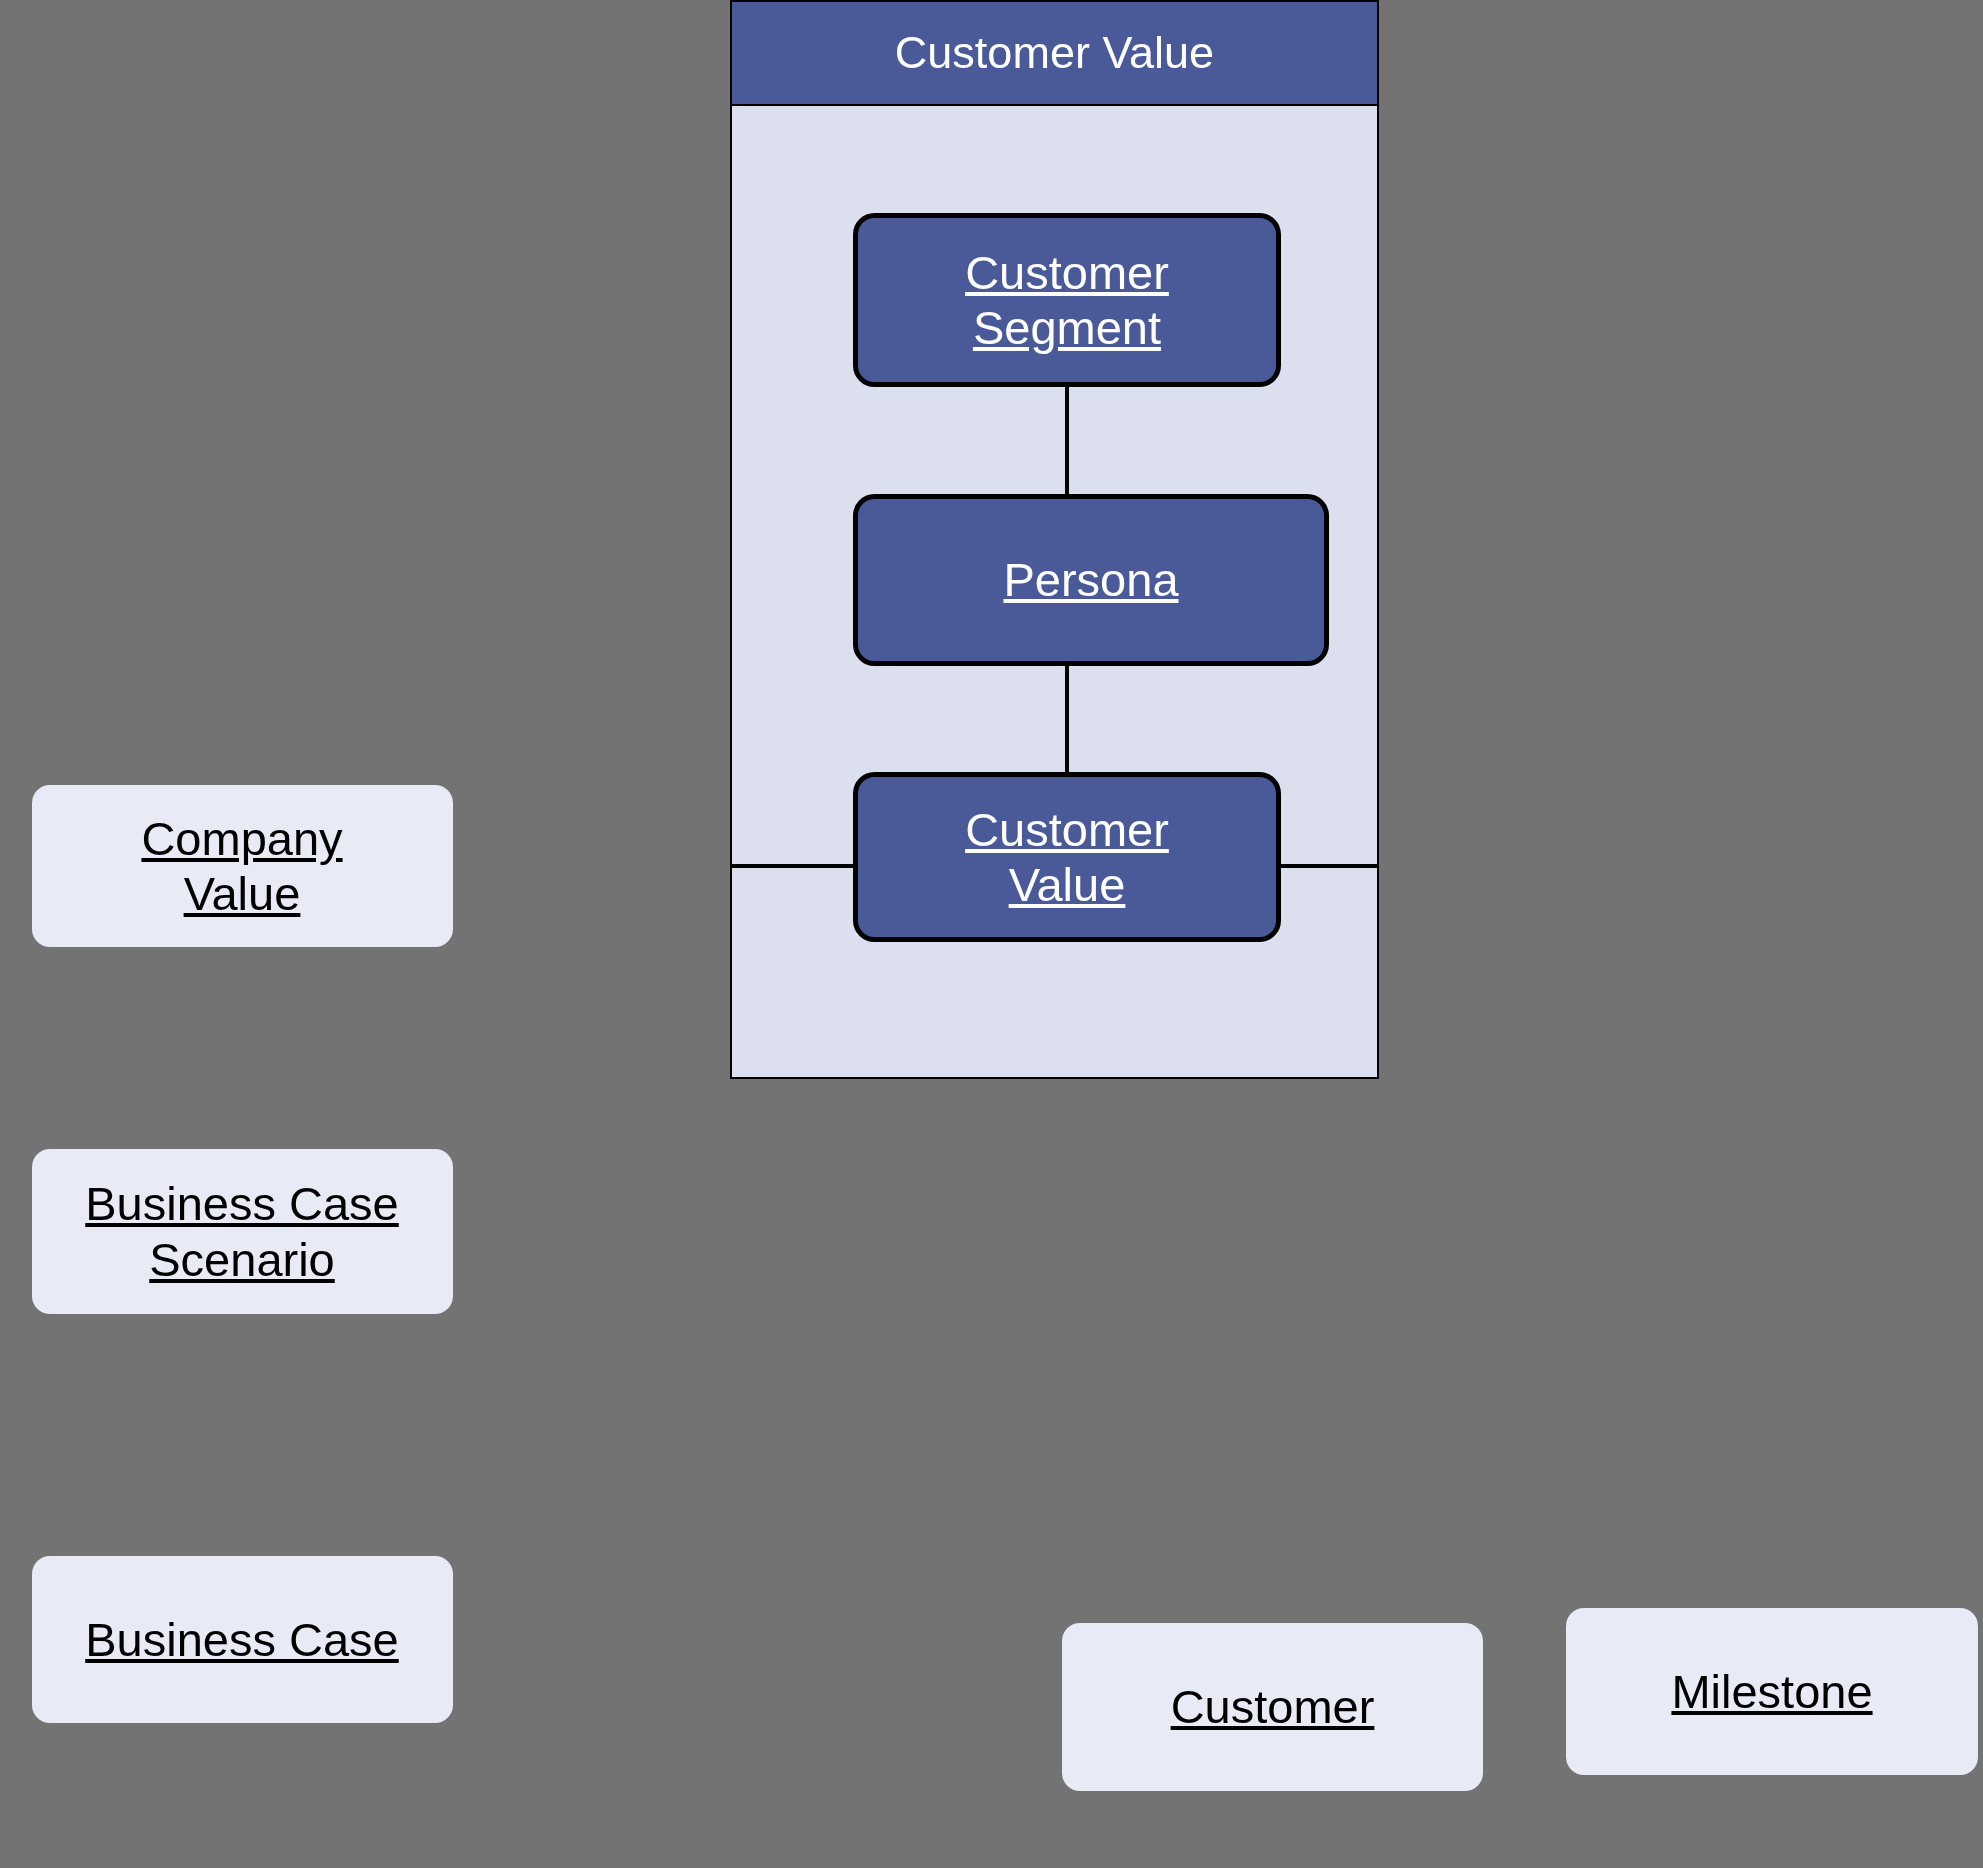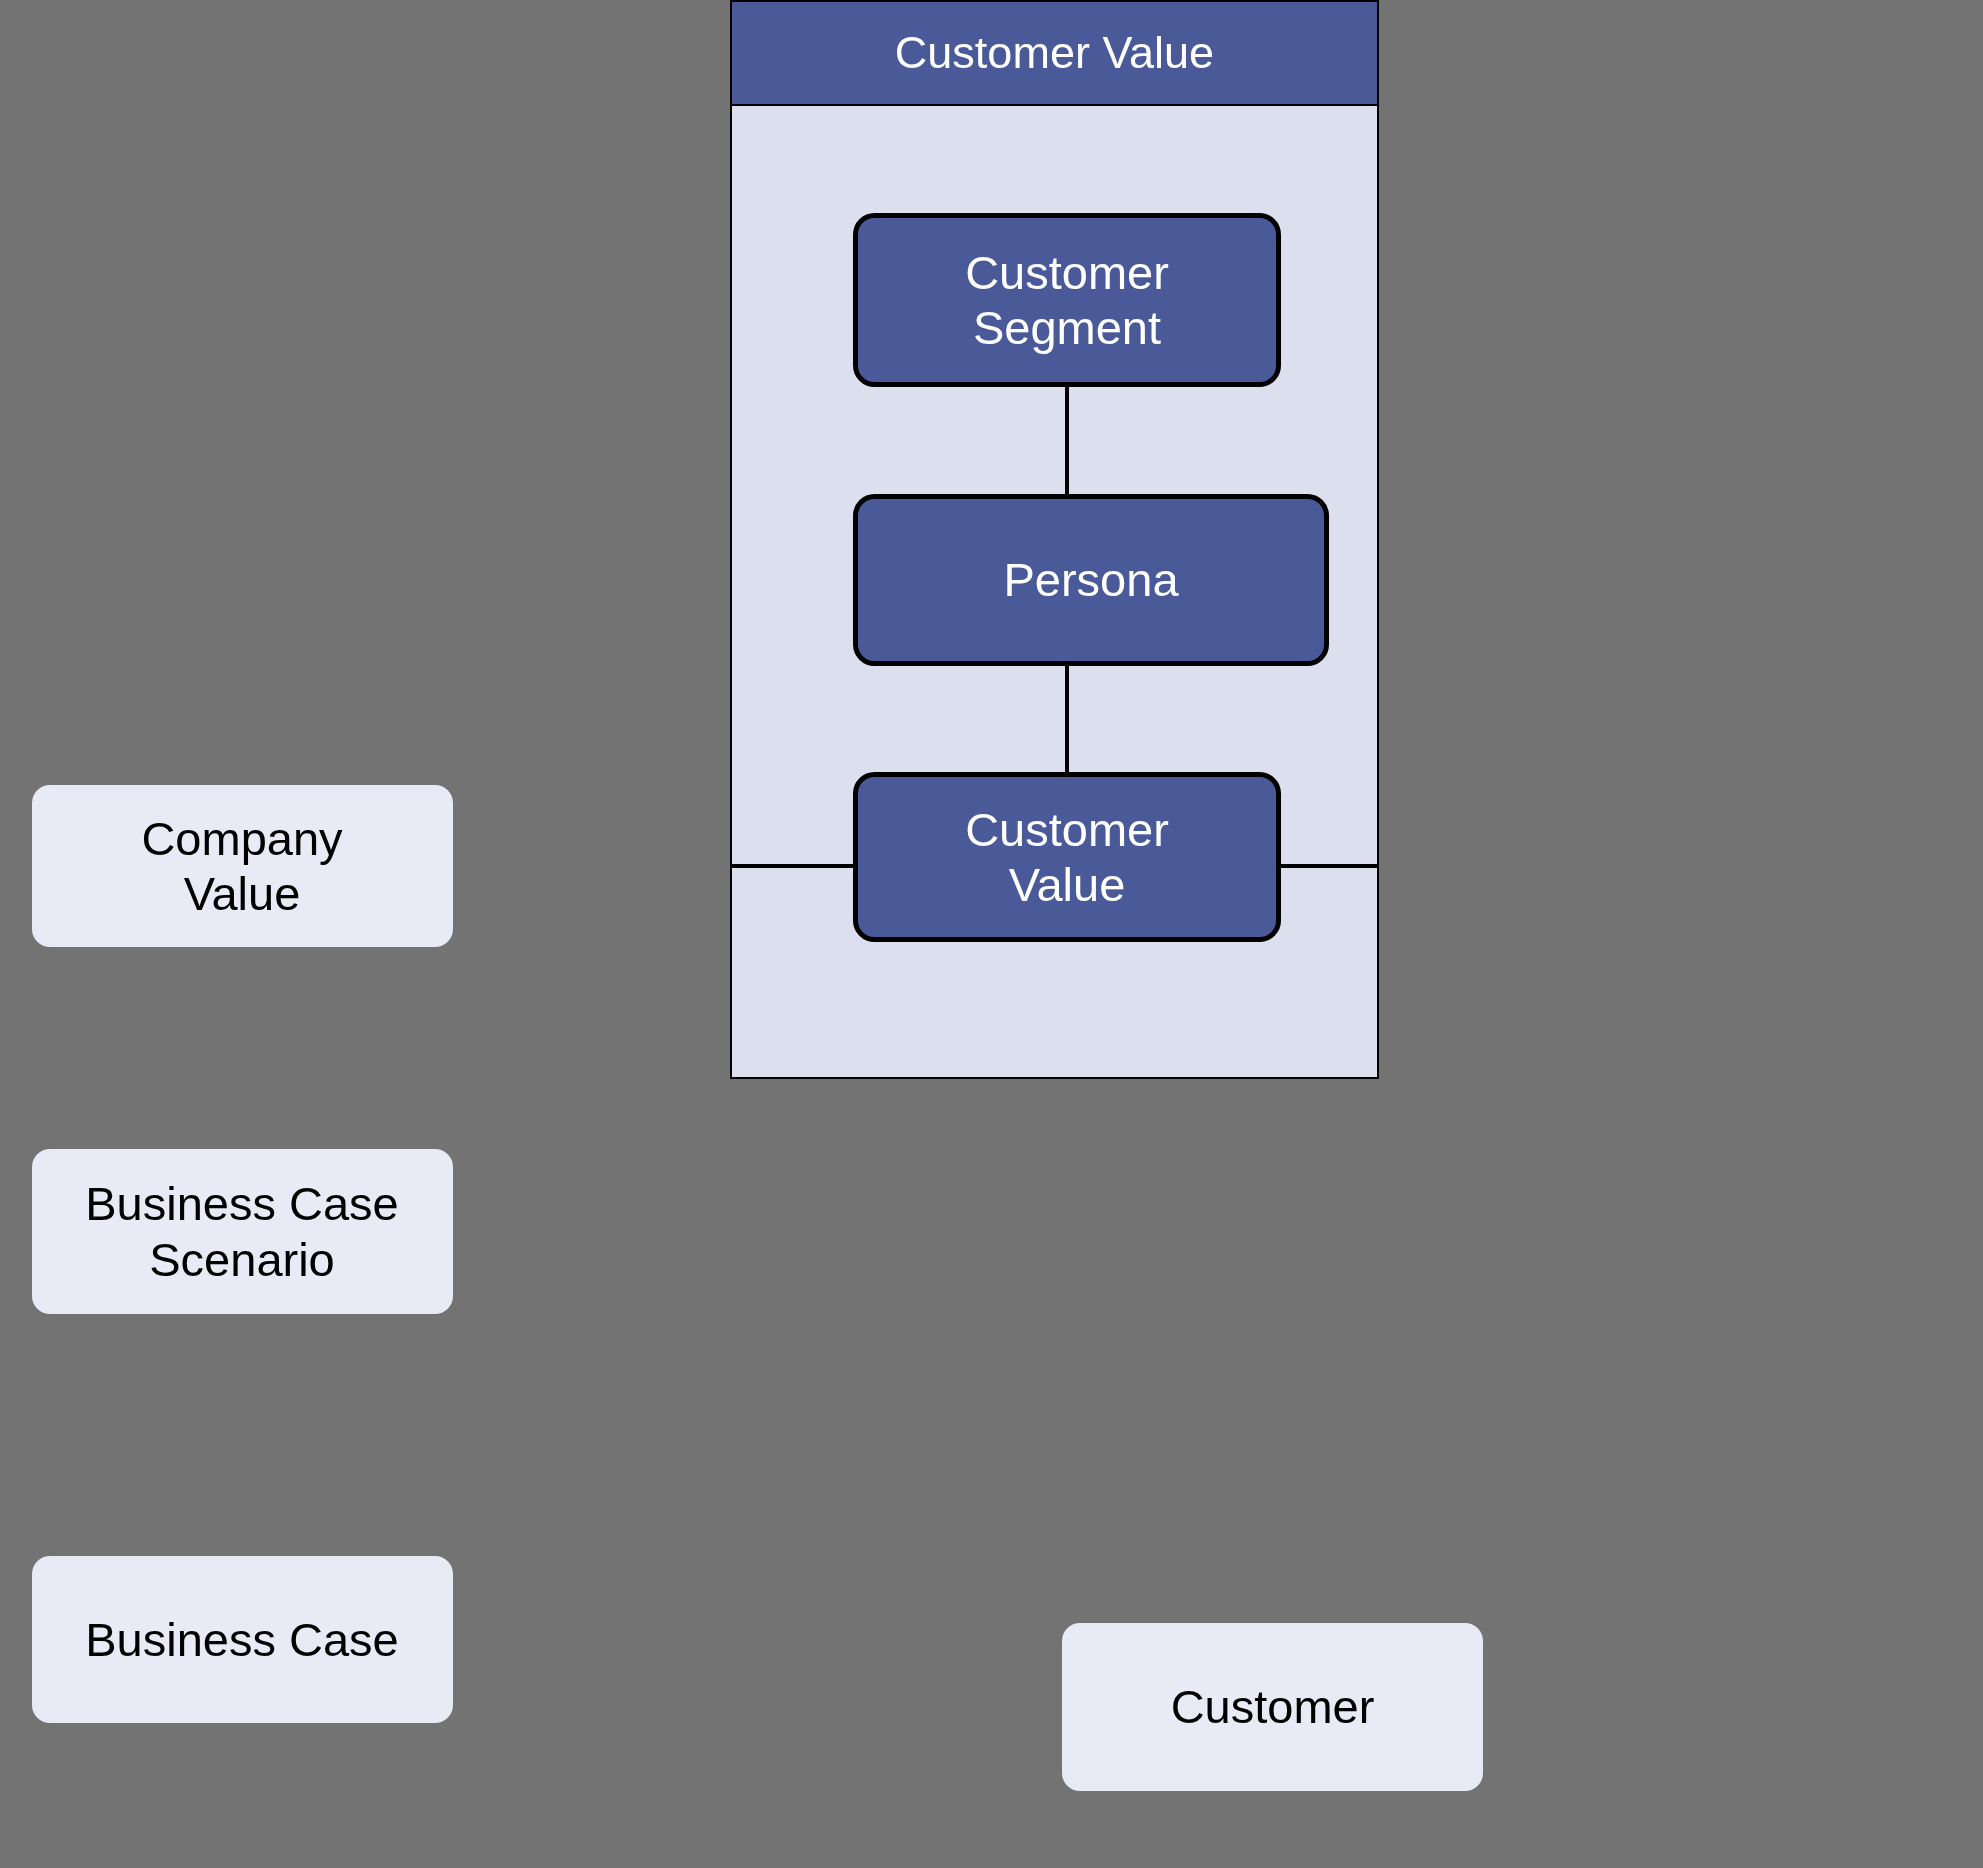--- a/index.html
+++ b/index.html
@@ -19,20 +19,21 @@
   }
   .node {
     position: absolute;
     box-sizing: border-box;
     display: flex;
     align-items: center;
     justify-content: center;
     text-align: center;
     line-height: 1.18;
     white-space: pre-line;
+    text-decoration: underline;
   }
   
   .node-light {
     background: #E8EBF5;
     color: #000000;
     border-radius: 18px;
     font-size: 47px;
     font-weight: 400;
   }
   
@@ -115,15 +116,18 @@
 
   <div class="node node-light" style="left:31.5px; top:1556px; width:421px; height:167px;">
     <span>Business Case</span>
   </div>
 
 
   <div class="node node-light" style="left:1062px; top:1623px; width:421px; height:168px;">
     <span>Customer</span>
   </div>
 
+  <div class="node node-light" style="left:1566px; top:1608px; width:412px; height:167px;">
+    <span>Milestone</span>
+  </div>
 
 </div>
 
 
 </body></html>

